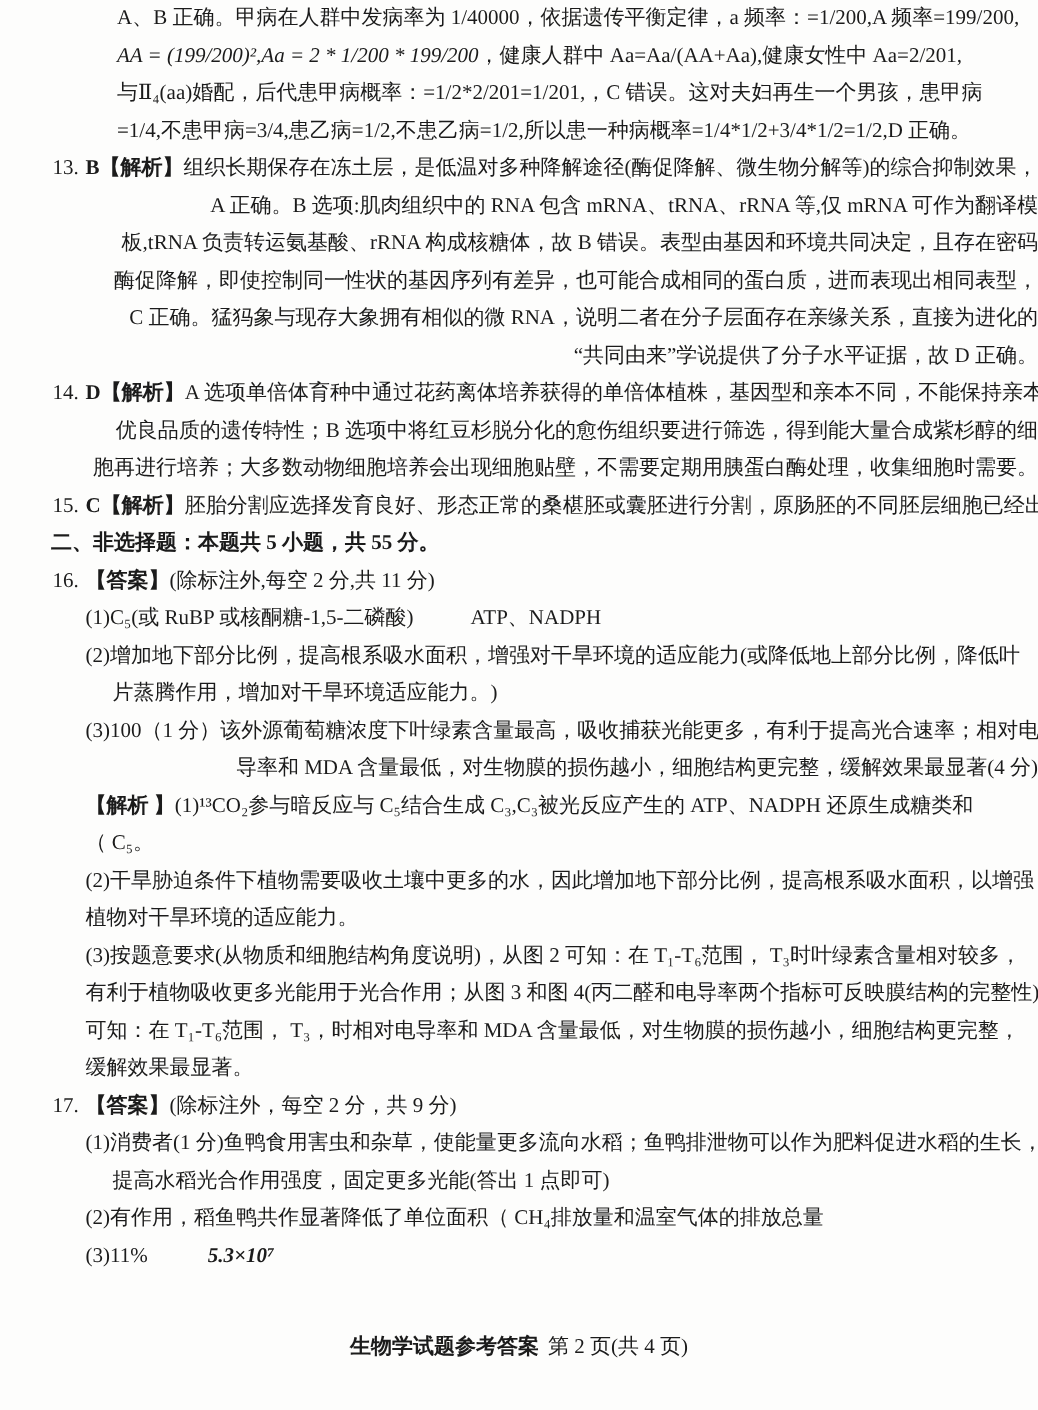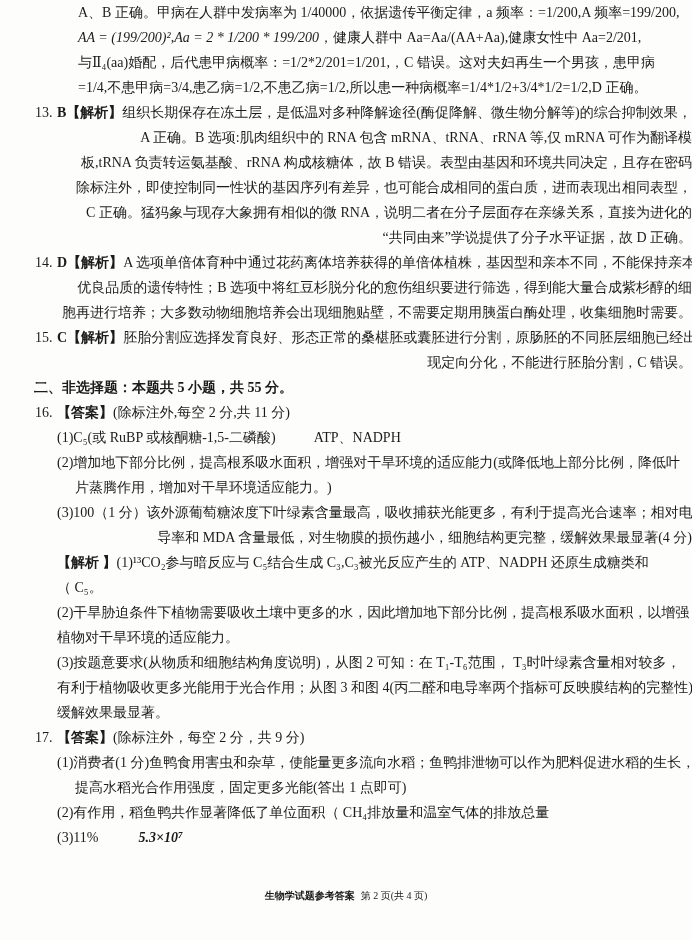--- a/index.html
+++ b/index.html
@@ -30,21 +30,21 @@
   .math { font-style: italic; }
   .math-bold { font-style: italic; font-weight: bold; }
   .gap65 { margin-left: 38px; }
   .gap40 { margin-left: 40px; }
   .section-head { font-weight: bold; margin-left: 34px; }
   .footer {
     position: absolute;
     left: 0; right: 0;
     top: 889px;
     text-align: center;
-    font-size: 10px;
+    font-size: 14px;
   }
   .footer .title { font-weight: bold; }
   .footer .pageinfo { margin-left: 6px; }
 </style>
 </head>
 <body>
 
 <div class="page">
   <div class="content">
 
@@ -52,51 +52,51 @@
       <div class="line m78">A、B 正确。甲病在人群中发病率为 1/40000，依据遗传平衡定律，a 频率：=1/200,A 频率=199/200,</div>
       <div class="line m78"><span class="math">AA = (199/200)²,Aa = 2 * 1/200 * 199/200</span><span>，健康人群中 Aa=Aa/(AA+Aa),健康女性中 Aa=2/201,</span></div>
       <div class="line m78">与Ⅱ₄(aa)婚配，后代患甲病概率：=1/2*2/201=1/201,，C 错误。这对夫妇再生一个男孩，患甲病</div>
       <div class="line m78">=1/4,不患甲病=3/4,患乙病=1/2,不患乙病=1/2,所以患一种病概率=1/4*1/2+3/4*1/2=1/2,D 正确。</div>
     </div>
 
     <div>
       <div class="line m35"><span class="num">13.</span><span class="marker">B【解析】</span><span>组织长期保存在冻土层，是低温对多种降解途径(酶促降解、微生物分解等)的综合抑制效果，</span></div>
       <div class="line m62">A 正确。B 选项:肌肉组织中的 RNA 包含 mRNA、tRNA、rRNA 等,仅 mRNA 可作为翻译模</div>
       <div class="line m62">板,tRNA 负责转运氨基酸、rRNA 构成核糖体，故 B 错误。表型由基因和环境共同决定，且存在密码</div>
-      <div class="line m62">除标注外，即使控制同一性状的基因序列有差异，也可能合成相同的蛋白质，进而表现出相同表型，</div>
+      <div class="line m62">酶促降解，即使控制同一性状的基因序列有差异，也可能合成相同的蛋白质，进而表现出相同表型，</div>
       <div class="line m62">C 正确。猛犸象与现存大象拥有相似的微 RNA，说明二者在分子层面存在亲缘关系，直接为进化的</div>
       <div class="line m62">“共同由来”学说提供了分子水平证据，故 D 正确。</div>
     </div>
 
     <div>
       <div class="line m35"><span class="num">14.</span><span class="marker">D【解析】</span><span>A 选项单倍体育种中通过花药离体培养获得的单倍体植株，基因型和亲本不同，不能保持亲本</span></div>
       <div class="line m62">优良品质的遗传特性；B 选项中将红豆杉脱分化的愈伤组织要进行筛选，得到能大量合成紫杉醇的细</div>
       <div class="line m62">胞再进行培养；大多数动物细胞培养会出现细胞贴壁，不需要定期用胰蛋白酶处理，收集细胞时需要。</div>
     </div>
 
     <div>
       <div class="line m35"><span class="num">15.</span><span class="marker">C【解析】</span><span>胚胎分割应选择发育良好、形态正常的桑椹胚或囊胚进行分割，原肠胚的不同胚层细胞已经出</span></div>
-      <div class="line m62">现定向分化，不能进行胚胎分割，C 错误。</div>
     </div>
 
     <div class="line m35 section-head">二、非选择题：本题共 5 小题，共 55 分。</div>
 
     <div>
       <div class="line m35"><span class="num">16.</span><span class="marker">【答案】</span><span>(除标注外,每空 2 分,共 11 分)</span></div>
       <div class="line m57"><span>(1)C₅(或 RuBP 或核酮糖-1,5-二磷酸)</span><span class="gap65">ATP、NADPH</span></div>
       <div class="line m57">(2)增加地下部分比例，提高根系吸水面积，增强对干旱环境的适应能力(或降低地上部分比例，降低叶</div>
       <div class="line m75">片蒸腾作用，增加对干旱环境适应能力。)</div>
       <div class="line m57">(3)100（1 分）该外源葡萄糖浓度下叶绿素含量最高，吸收捕获光能更多，有利于提高光合速率；相对电</div>
       <div class="line m62">导率和 MDA 含量最低，对生物膜的损伤越小，细胞结构更完整，缓解效果最显著(4 分)</div>
       <div class="line m57"><span class="marker">【解析 】</span><span>(1)¹³CO₂参与暗反应与 C₅结合生成 C₃,C₃被光反应产生的 ATP、NADPH 还原生成糖类和</span></div>
       <div class="line m57">（ C₅。</div>
       <div class="line m57">(2)干旱胁迫条件下植物需要吸收土壤中更多的水，因此增加地下部分比例，提高根系吸水面积，以增强</div>
       <div class="line m57">植物对干旱环境的适应能力。</div>
       <div class="line m57">(3)按题意要求(从物质和细胞结构角度说明)，从图 2 可知：在 T₁-T₆范围， T₃时叶绿素含量相对较多，</div>
       <div class="line m57">有利于植物吸收更多光能用于光合作用；从图 3 和图 4(丙二醛和电导率两个指标可反映膜结构的完整性)</div>
+      <div class="line m57">可知：在 T₁-T₆范围， T₃，时相对电导率和 MDA 含量最低，对生物膜的损伤越小，细胞结构更完整，</div>
       <div class="line m57">缓解效果最显著。</div>
     </div>
 
     <div>
       <div class="line m35"><span class="num">17.</span><span class="marker">【答案】</span><span>(除标注外，每空 2 分，共 9 分)</span></div>
       <div class="line m57">(1)消费者(1 分)鱼鸭食用害虫和杂草，使能量更多流向水稻；鱼鸭排泄物可以作为肥料促进水稻的生长，</div>
       <div class="line m75">提高水稻光合作用强度，固定更多光能(答出 1 点即可)</div>
       <div class="line m57">(2)有作用，稻鱼鸭共作显著降低了单位面积（ CH₄排放量和温室气体的排放总量</div>
       <div class="line m57"><span>(3)11%</span><span class="math-bold gap40">5.3×10⁷</span></div>
     </div>

